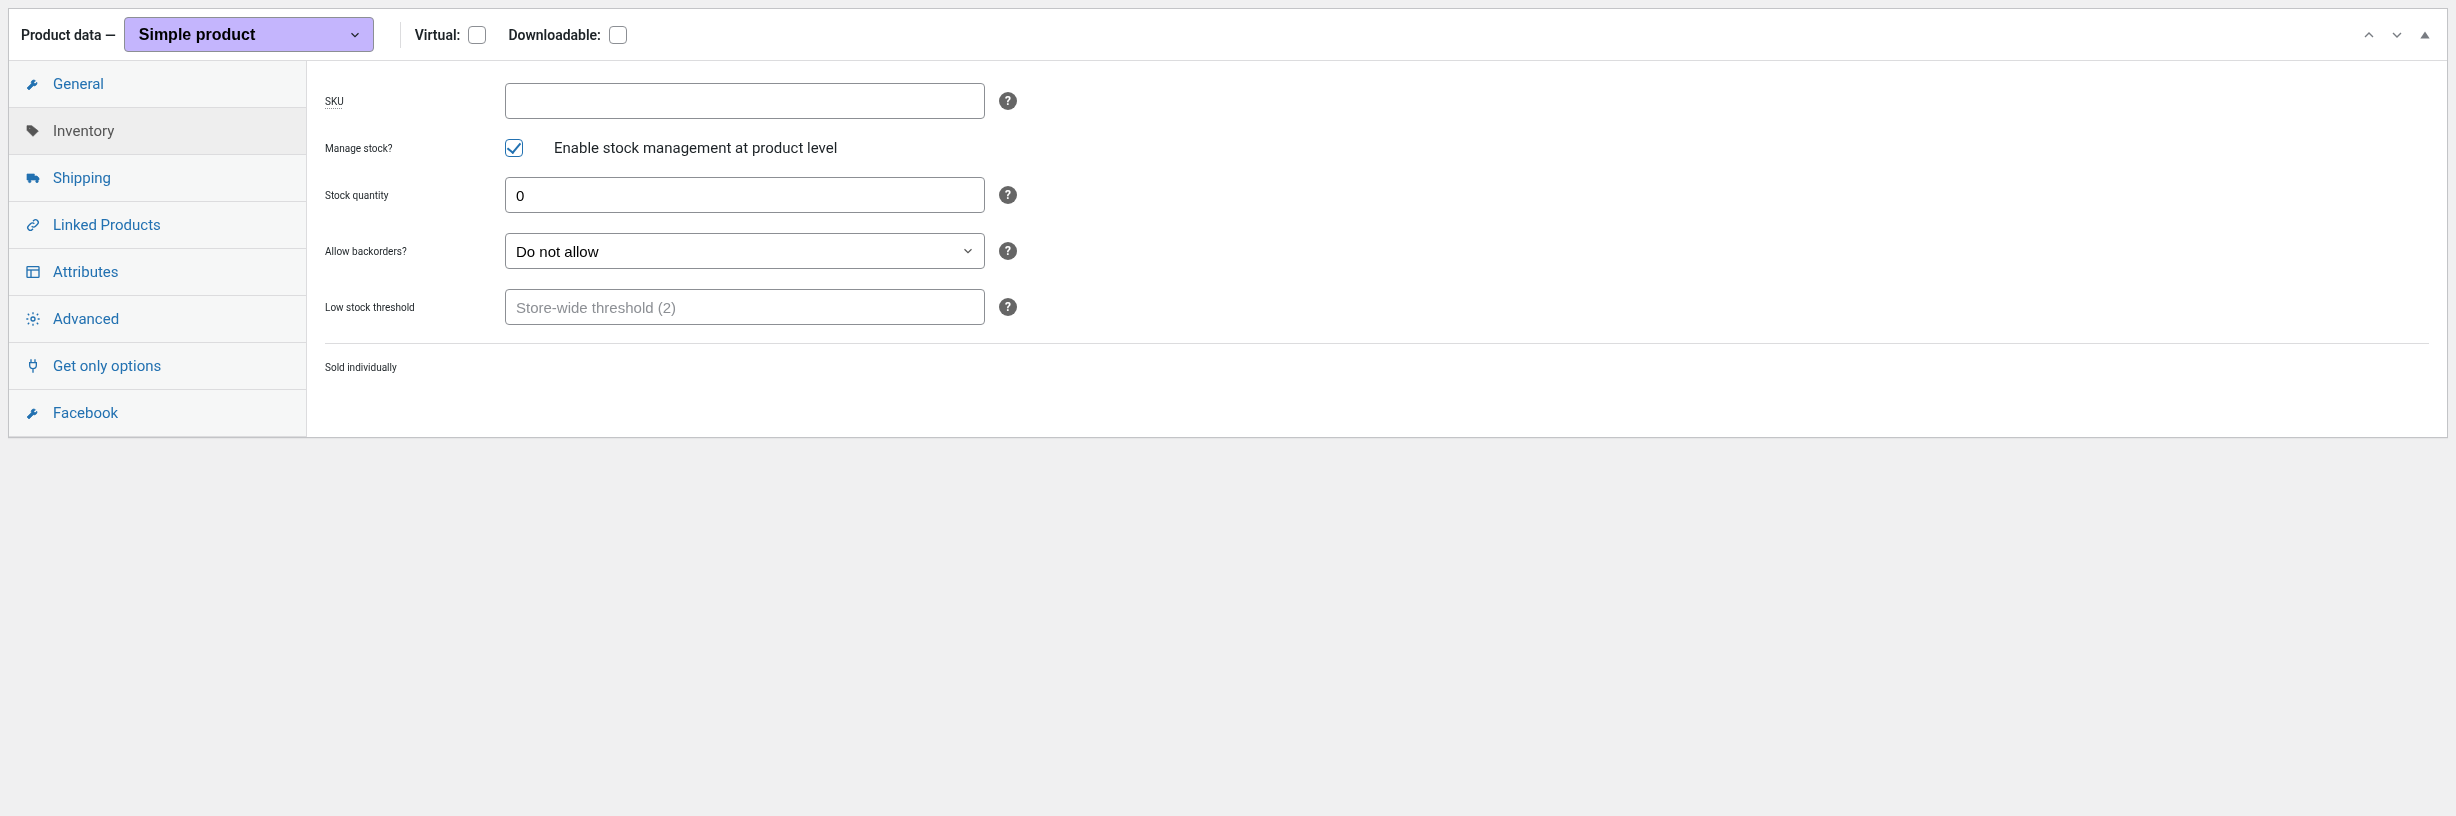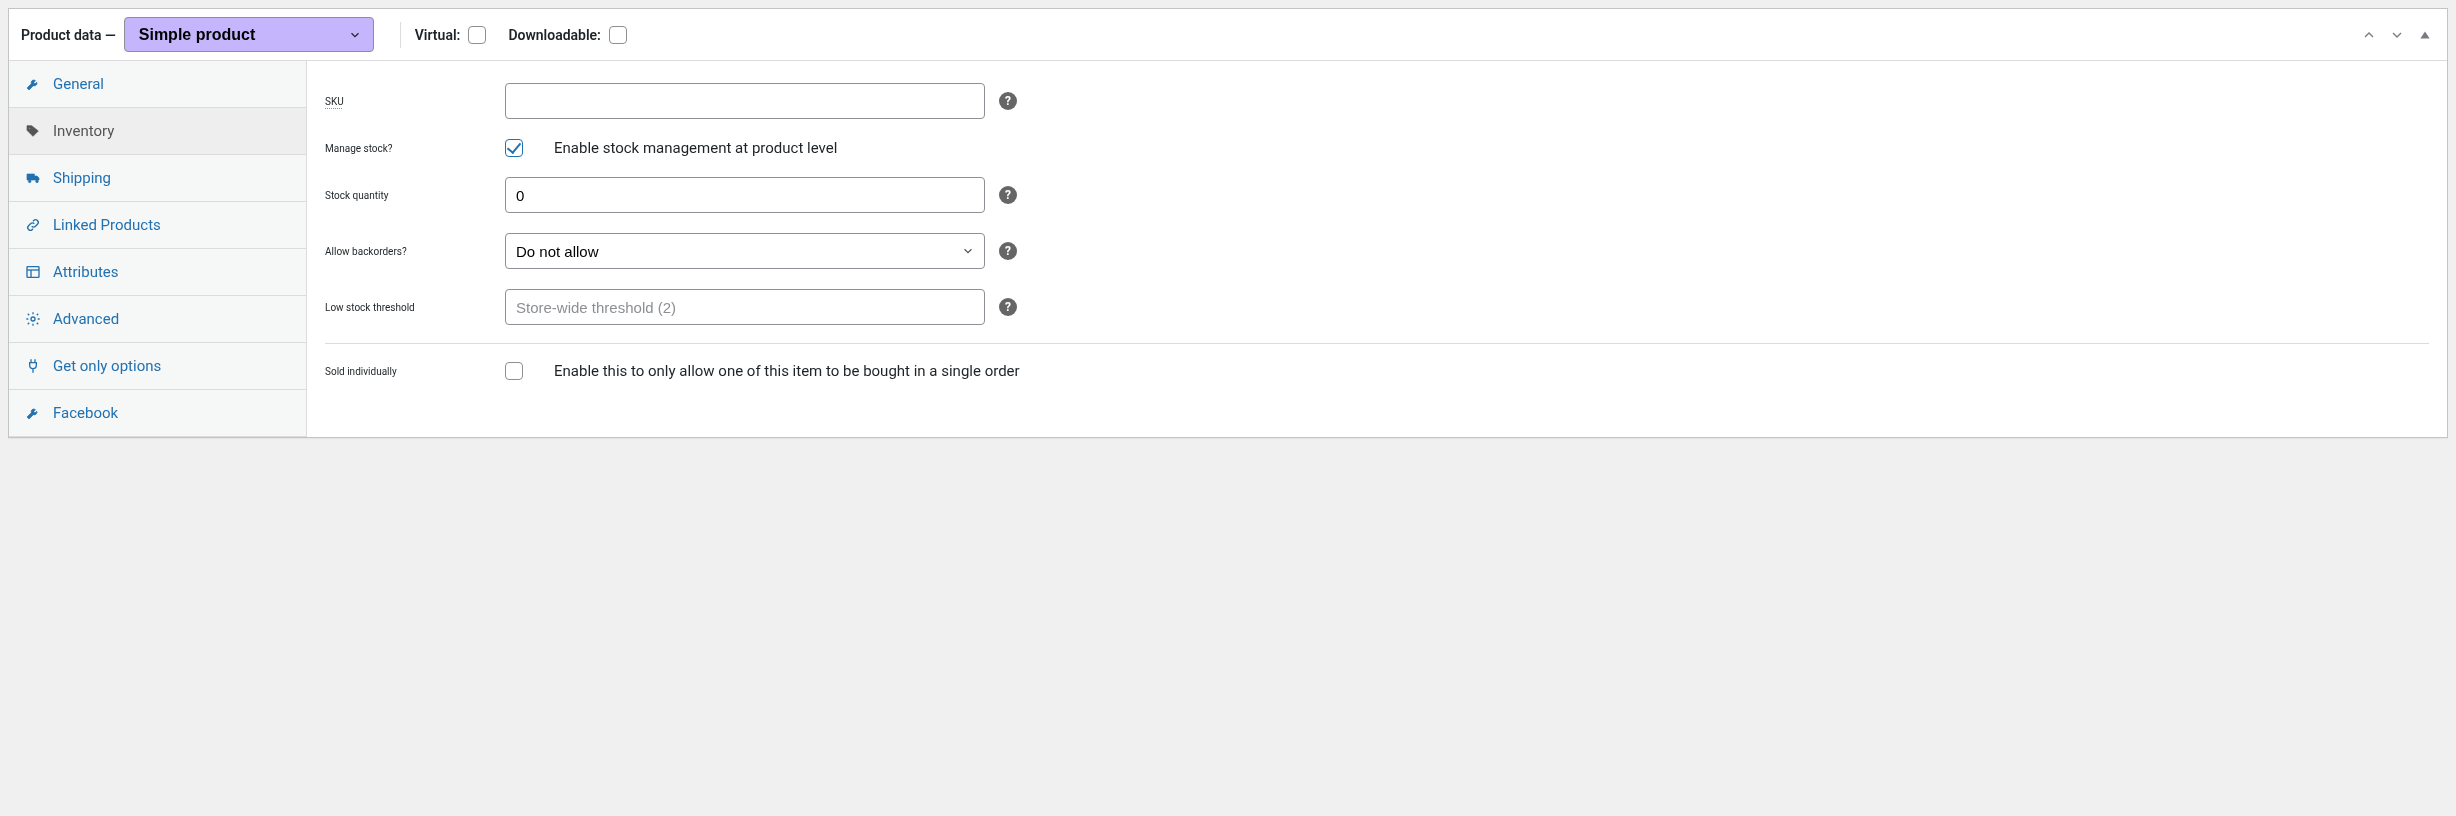--- a/index.html
+++ b/index.html
@@ -313,21 +313,17 @@
         <div class="control">
           <input type="text" placeholder="Store-wide threshold (2)" style="">
           <span class="help">?</span>
         </div>
       </div>
 
       <hr class="sep">
 
       <div class="form-row">
         <div class="label">Sold individually</div>
-        <div class="control">
-          <input type="checkbox" style="">
-          <span class="row-text">Enable this to only allow one of this item to be bought in a single order</span>
-        </div>
       </div>
 
     </div>
   </div>
 </div>
 
 </body></html>

